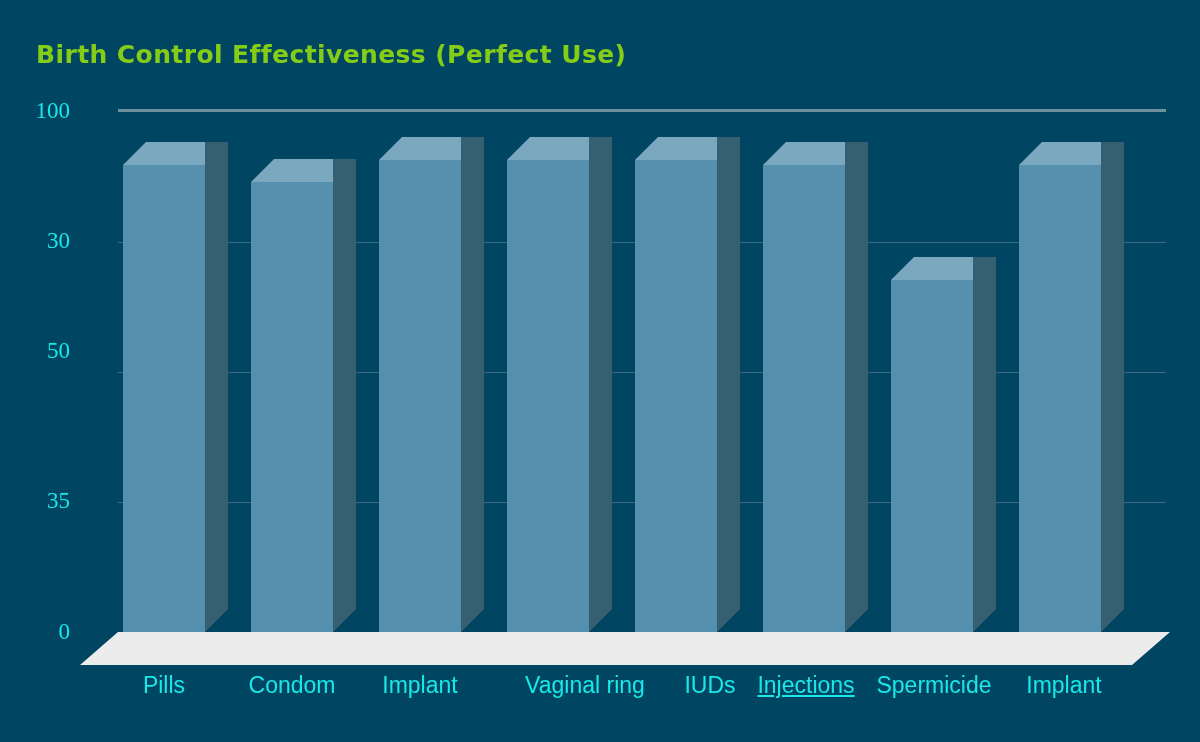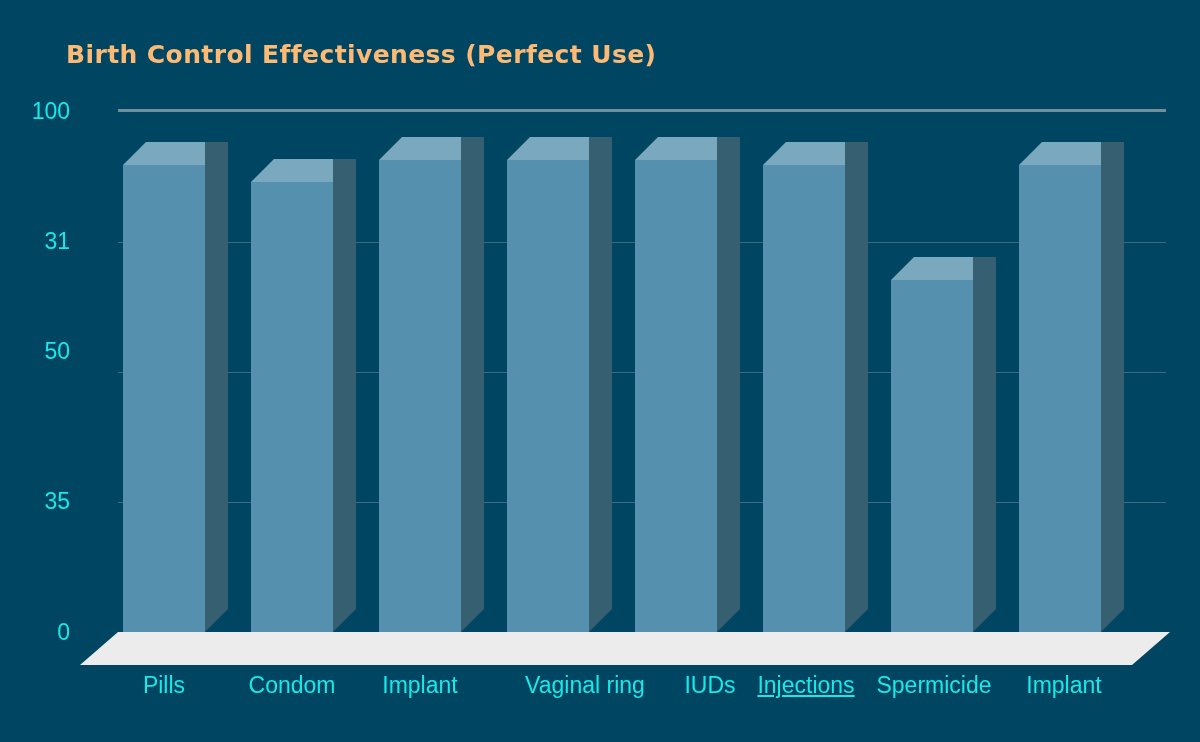--- a/index.html
+++ b/index.html
@@ -12,23 +12,22 @@
   }
   #chart-root{position:absolute;inset:0;}
 
   .chart-title{
     position:absolute;
     left:36px; top:40px;
     font-family:"DejaVu Sans", sans-serif;
     font-size:25px;
     font-weight:600;
     letter-spacing:0.4px;
-    color:#fdba74;
+    color:#84cc16;
     white-space:nowrap;
-    margin-left:30px;
   }
 
   
   .plot{
     position:absolute;
     left:0; top:0; right:0; bottom:0;
   }
 
   .gridline{
     position:absolute;
@@ -40,21 +39,21 @@
   .gridline.top{ background:#6e8f9e; height:3px;}
   .gridline.minor{ background:#3b6b83; height:1px; }
 
   .ytick{
     position:absolute;
     right:0;
     width:70px;
     text-align:right;
     color:#18e8e8;
     font-size:23px;
-    font-family:Liberation Sans, sans-serif;
+    font-family:Liberation Serif, serif;
     transform:translateY(-50%);
     left:0;
   }
 
   
   .floor{
     position:absolute;
     left:80px;
     top:632px;
     width:1086px;
@@ -108,21 +107,21 @@
   <div class="chart-title">Birth Control Effectiveness (Perfect Use)</div>
 
   <div class="plot">
 
     <div class="gridline top" style="top:109px;"></div>
     <div class="gridline minor" style="top:242px;"></div>
     <div class="gridline minor" style="top:372px;"></div>
     <div class="gridline minor" style="top:502px;"></div>
 
     <div class="ytick" style="top:111px;">100</div>
-    <div class="ytick" style="top:241px;">31</div>
+    <div class="ytick" style="top:241px;">30</div>
     <div class="ytick" style="top:351px;">50</div>
     <div class="ytick" style="top:501px;">35</div>
     <div class="ytick" style="top:632px;">0</div>
 
     <div class="floor">
       <svg width="1090" height="36" viewBox="0 0 1090 36">
         <polygon points="38,0 1090,0 1052,33 0,33" fill="#ececec"></polygon>
       </svg>
     </div>
 

